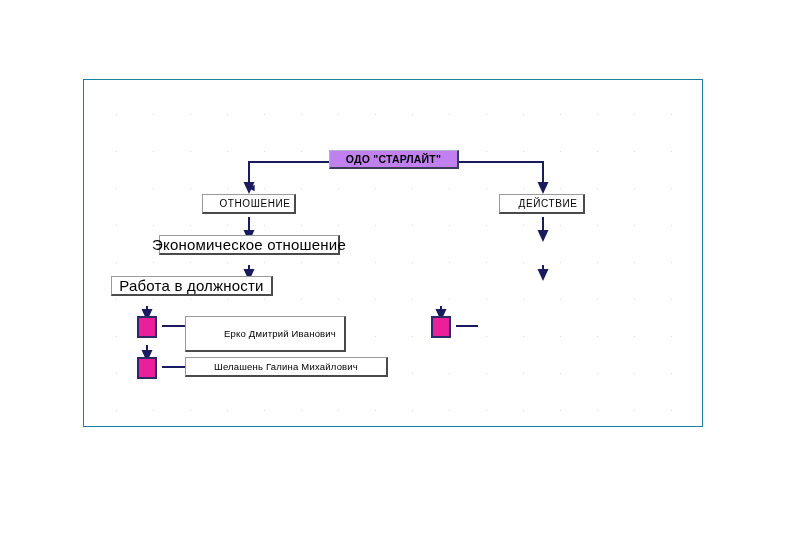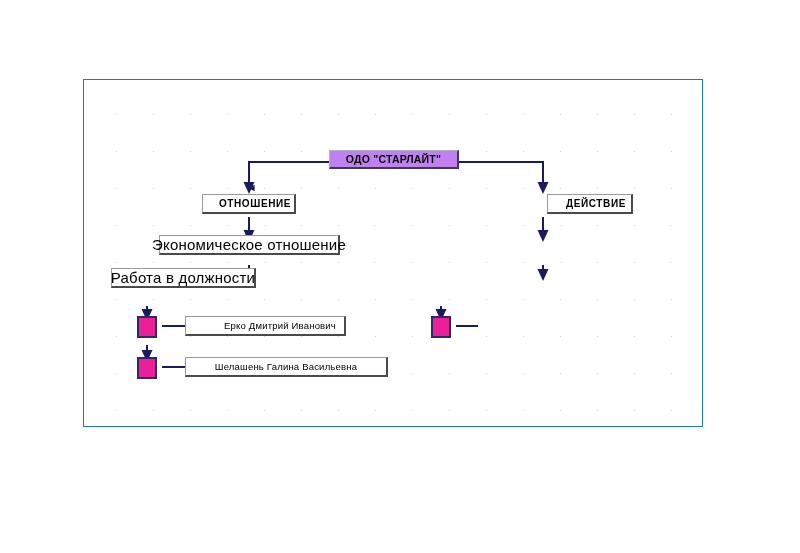--- a/index.html
+++ b/index.html
@@ -71,21 +71,21 @@
     border-top: 1px solid #b0b0c8;
     border-left: 1px solid #b0b0c8;
     border-right: 2px solid #3a3a5a;
     border-bottom: 2px solid #3a3a5a;
     font-weight: bold;
     color: #000000;
   }
 
   .node-box.level2 {
     font-size: 10px;
-    font-weight: bold;
+    font-weight: normal;
     letter-spacing: 0.6px;
     padding-left: 13px;
   }
 
   .node-box.level3,
   .node-box.level4 {
     font-size: 15px;
   }
 
   .node-box.person-box {
@@ -153,28 +153,28 @@
         <path d="M 351.5,229 L 362.5,229 L 357,241 z"></path>
       </g>
     </svg>
 
     <div class="node-box root-node" style="left:245px; top:70px; width:130px; height:19px;">ОДО "СТАРЛАЙТ"</div>
 
     <div class="node-box level2" style="left:118px; top:114px; width:94px; height:20px;">ОТНОШЕНИЕ</div>
 
     <div class="node-box level3" style="left:75px; top:155px; width:181px; height:20px;">Экономическое отношение</div>
 
-    <div class="node-box level4" style="left:27px; top:188px; width:145px; height:20px;">Работа в должности</div>
+    <div class="node-box level4" style="left:27px; top:196px; width:162px; height:20px;">Работа в должности</div>
 
     <div class="instance-square" style="left:53px; top:236px;"></div>
-    <div class="node-box person-box" style="left:101px; top:236px; width:161px; height:20px;padding-left:30px;">Ерко Дмитрий Иванович</div>
+    <div class="node-box person-box" style="left:101px; top:236px; width:161px; height:36px;padding-left:30px;">Ерко Дмитрий Иванович</div>
 
     <div class="instance-square" style="left:53px; top:277px;"></div>
-    <div class="node-box person-box" style="left:101px; top:277px; width:203px; height:20px;">Шелашень Галина Васильевна</div>
+    <div class="node-box person-box" style="left:101px; top:277px; width:203px; height:20px;">Шелашень Галина Михайлович</div>
 
-    <div class="node-box level2" style="left:415px; top:114px; width:86px; height:20px;margin-left:48px;">ДЕЙСТВИЕ</div>
+    <div class="node-box level2" style="left:415px; top:114px; width:86px; height:20px;">ДЕЙСТВИЕ</div>
 
 
 
     <div class="instance-square" style="left:347px; top:236px;"></div>
 
   </div>
 </div>
 
 </body></html>

